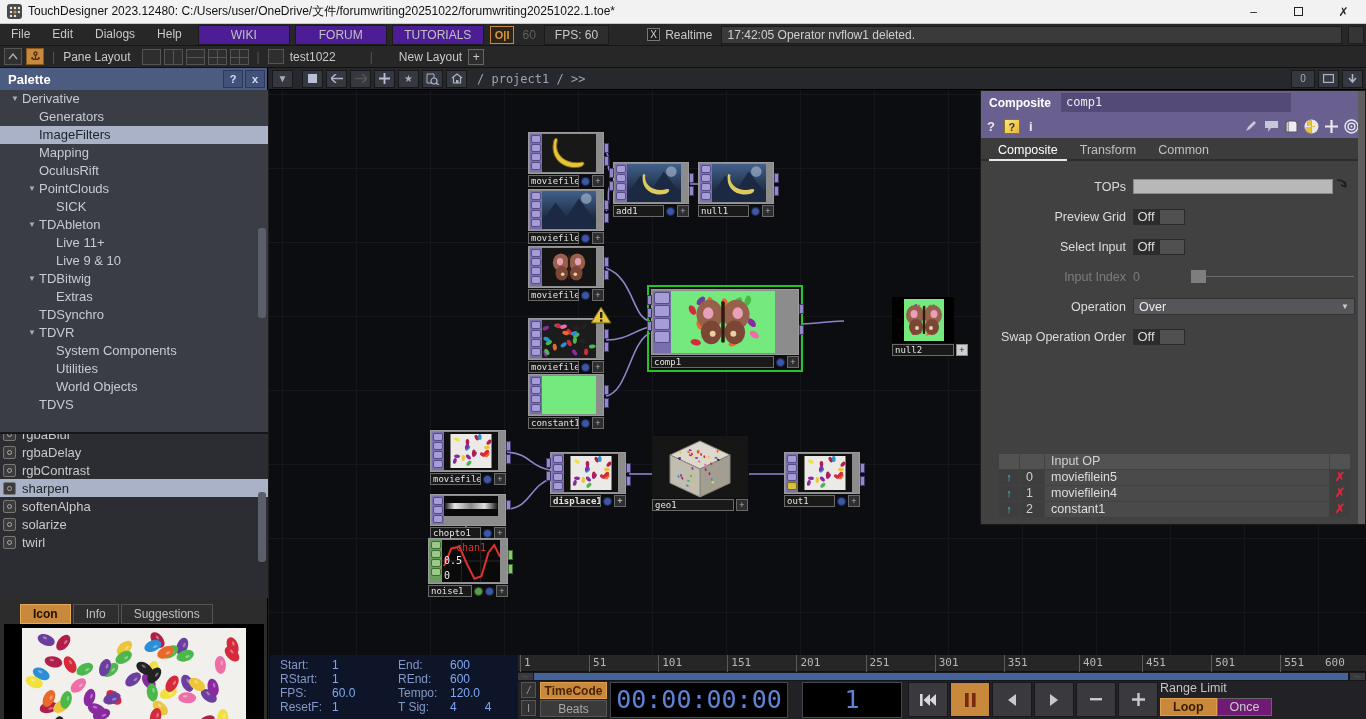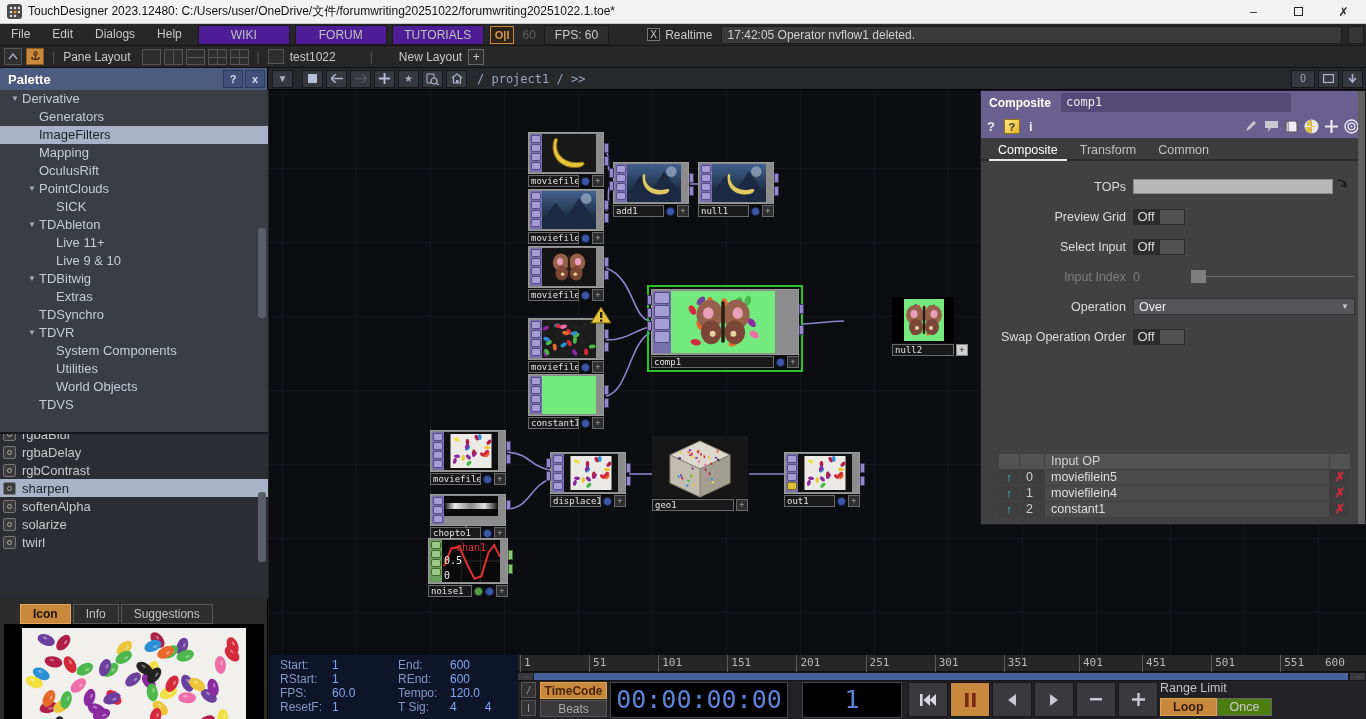--- a/index.html
+++ b/index.html
@@ -179,21 +179,21 @@
     text-align:center; line-height:34px; }
   .frame-display { position:absolute; left:284px; top:1px; width:100px; height:36px; background:#000;
     border:1px solid #44444a; color:#5d84d8; font-family:"DejaVu Sans Mono", monospace; font-size:25px;
     text-align:center; line-height:34px; }
   .tr-btn { position:absolute; top:1px; width:40px; height:35px; background:#3a3a3e; border:1px solid #18181b;
     display:grid; place-items:center; }
   .tr-btn.active { background:#c9893c; }
   .range-wrap { position:absolute; left:642px; top:0; }
   .rl-label { color:#c4c4c4; font-size:12.5px; }
   .rl-btns { display:flex; margin-top:3px; }
-  .rl-btn { padding:1px 12px; font-size:12.5px; background:#4d7c0f; border:1px solid #666; color:#ccc; }
+  .rl-btn { padding:1px 12px; font-size:12.5px; background:#701a75; border:1px solid #666; color:#ccc; }
   .rl-btn.active { background:#c9893c; border-color:#e0a050; color:#3a1c00; font-weight:bold; }
 </style>
 </head>
 <body>
 
 <div class="titlebar">
   <div class="td-logo">
     <svg width="11" height="11">
         <g fill="#e8e8e8">
           <circle cx="2" cy="2" r="1.2"></circle>
@@ -766,21 +766,21 @@
               <ellipse cx="43.0" cy="15.5" rx="3" ry="1.8" fill="#ecc63a" transform="rotate(7 43.0 15.5)"></ellipse>
               <ellipse cx="29.7" cy="20.6" rx="3" ry="1.8" fill="#b01f4a" transform="rotate(97 29.7 20.6)"></ellipse>
               <ellipse cx="35.8" cy="5.0" rx="3" ry="1.8" fill="#2a8fd4" transform="rotate(88 35.8 5.0)"></ellipse>
             </svg>
           </div>
         </div>
         <div class="ctab" style="right: -5px; top: 10.84px;"></div>
         <div class="ctab" style="right: -5px; top: 23.76px;"></div>
         <div class="ctab" style="left: -4px; top: 6px;"></div>
         <div class="ctab" style="left: -4px; top: 19px;"></div>
-        <div class="node-label" style="width: 76px;">
+        <div class="node-label" style="width: 76px; font-weight: bold;">
           <span class="nfield">displace1</span>
           <span class="ndot"></span>
           <span class="nplus">+</span>
         </div>
       </div>
       <div class="node" style="left: 383px; top: 368px;">
         <div class="node-view" style="width: 96px; height: 62px;">
           <svg width="96" height="62">
             <rect width="96" height="62" fill="#161616"></rect>
             <path d="M48 5 L78 19 L48 33 L18 19 Z" fill="#ded9cf" stroke="#8a8578"></path>

